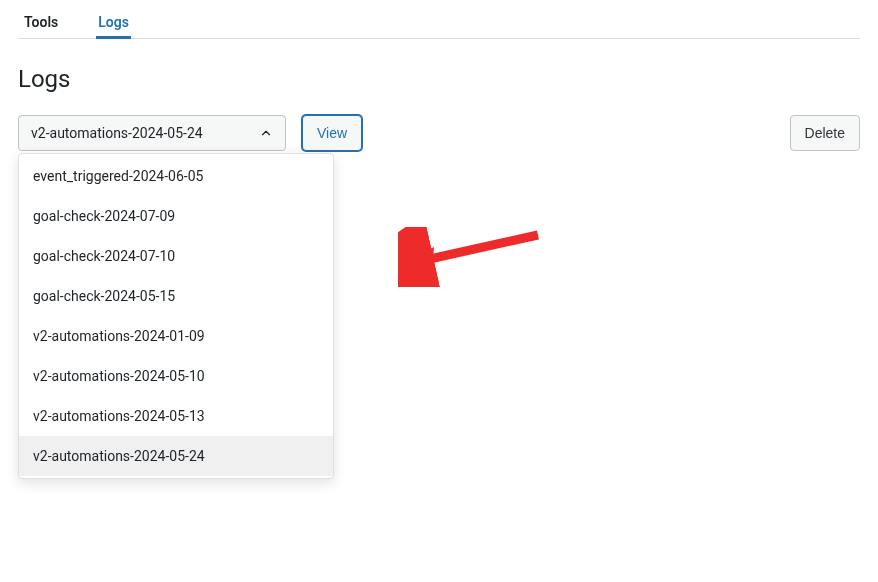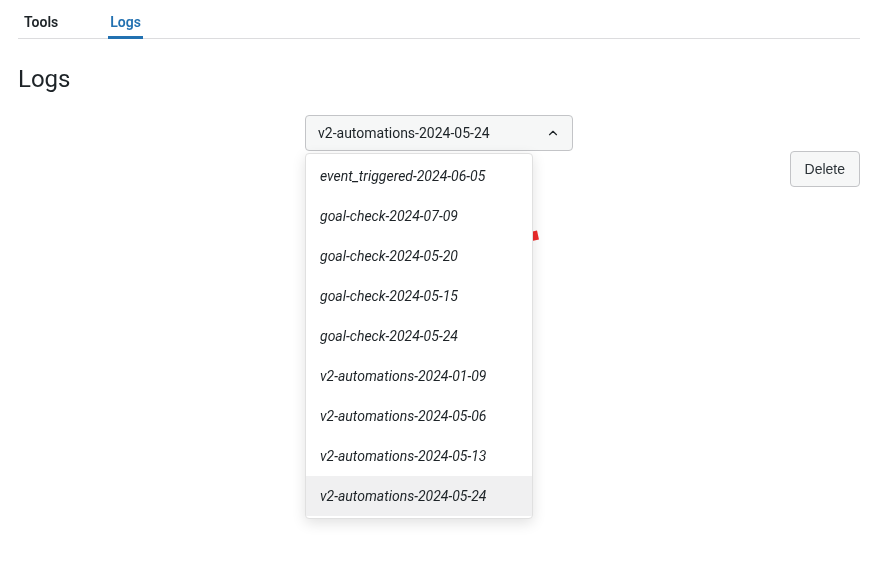--- a/index.html
+++ b/index.html
@@ -13,21 +13,21 @@
       color: #1d2327;
       background: #fff;
       width: 878px;
       height: 582px;
       padding: 0 18px;
     }
     .tabs {
       display: flex;
       border-bottom: 1px solid #dcdcde;
       padding-top: 6px;
-      gap: 40px;
+      gap: 28px;
     }
     .tab {
       padding: 8px 6px;
       cursor: pointer;
       font-weight: 600;
       font-size: 14px;
       color: #1d2327;
       position: relative;
     }
     .tab.active {
@@ -44,21 +44,20 @@
     }
     .page-title {
       font-size: 24px;
       font-weight: 400;
       margin-top: 26px;
       margin-bottom: 22px;
     }
     .controls-row {
       display: flex;
       align-items: center;
-      flex-direction: column;
     }
     .select-box {
       position: relative;
       width: 268px;
     }
     .select-button {
       width: 100%;
       height: 36px;
       background: #f6f7f7;
       border: 1px solid #c3c4c7;
@@ -71,30 +70,29 @@
       color: #1d2327;
       cursor: pointer;
     }
     .select-button .chevron {
       display: inline-flex;
     }
     .dropdown-panel {
       position: absolute;
       top: 38px;
       left: 0;
-      width: 228px;
+      width: 316px;
       background: #fff;
       border: 1px solid #e0e0e0;
       border-radius: 4px;
       box-shadow: 0 4px 14px rgba(0,0,0,0.12);
       z-index: 10;
       padding: 2px 0;
       max-height: 400px;
       overflow-y: auto;
-      font-style: italic;
     }
     .dropdown-panel::-webkit-scrollbar {
       width: 8px;
     }
     .dropdown-panel::-webkit-scrollbar-thumb {
       background: #b0b0b0;
       border-radius: 4px;
     }
     .dropdown-item {
       padding: 12px 14px;
@@ -157,33 +155,32 @@
       <span class="chevron">
         <svg width="14" height="14" viewBox="0 0 24 24" fill="none" stroke="#1d2327" stroke-width="2" stroke-linecap="round" stroke-linejoin="round">
             <polyline points="18 15 12 9 6 15"></polyline>
           </svg>
       </span>
     </div>
 
     <div class="dropdown-panel">
       <div class="dropdown-item">event_triggered-2024-06-05</div>
       <div class="dropdown-item">goal-check-2024-07-09</div>
-      <div class="dropdown-item">goal-check-2024-05-20</div>
+      <div class="dropdown-item">goal-check-2024-07-10</div>
       <div class="dropdown-item">goal-check-2024-05-15</div>
-      <div class="dropdown-item">goal-check-2024-05-24</div>
       <div class="dropdown-item">v2-automations-2024-01-09</div>
-      <div class="dropdown-item">v2-automations-2024-05-06</div>
+      <div class="dropdown-item">v2-automations-2024-05-10</div>
       <div class="dropdown-item">v2-automations-2024-05-13</div>
       <div class="dropdown-item selected">v2-automations-2024-05-24</div>
     </div>
   </div>
 
+  <button class="btn btn-view active-outline">View</button>
+
   <button class="btn btn-delete">Delete</button>
-
-  <button class="btn btn-view active-outline">View</button>
 
   <div class="arrow-annotation">
     <svg width="150" height="60" viewBox="0 0 150 60">
       <defs>
         <marker id="arrowhead" markerWidth="12" markerHeight="10" refX="2" refY="5" orient="auto">
           <polygon points="0 0, 12 5, 0 10" fill="#ee2b2b"></polygon>
         </marker>
       </defs>
       <line x1="140" y1="8" x2="18" y2="35" stroke="#ee2b2b" stroke-width="9" marker-end="url(#arrowhead)"></line>
       <polygon points="3 35, 36 20, 34 48" fill="#ee2b2b"></polygon>

